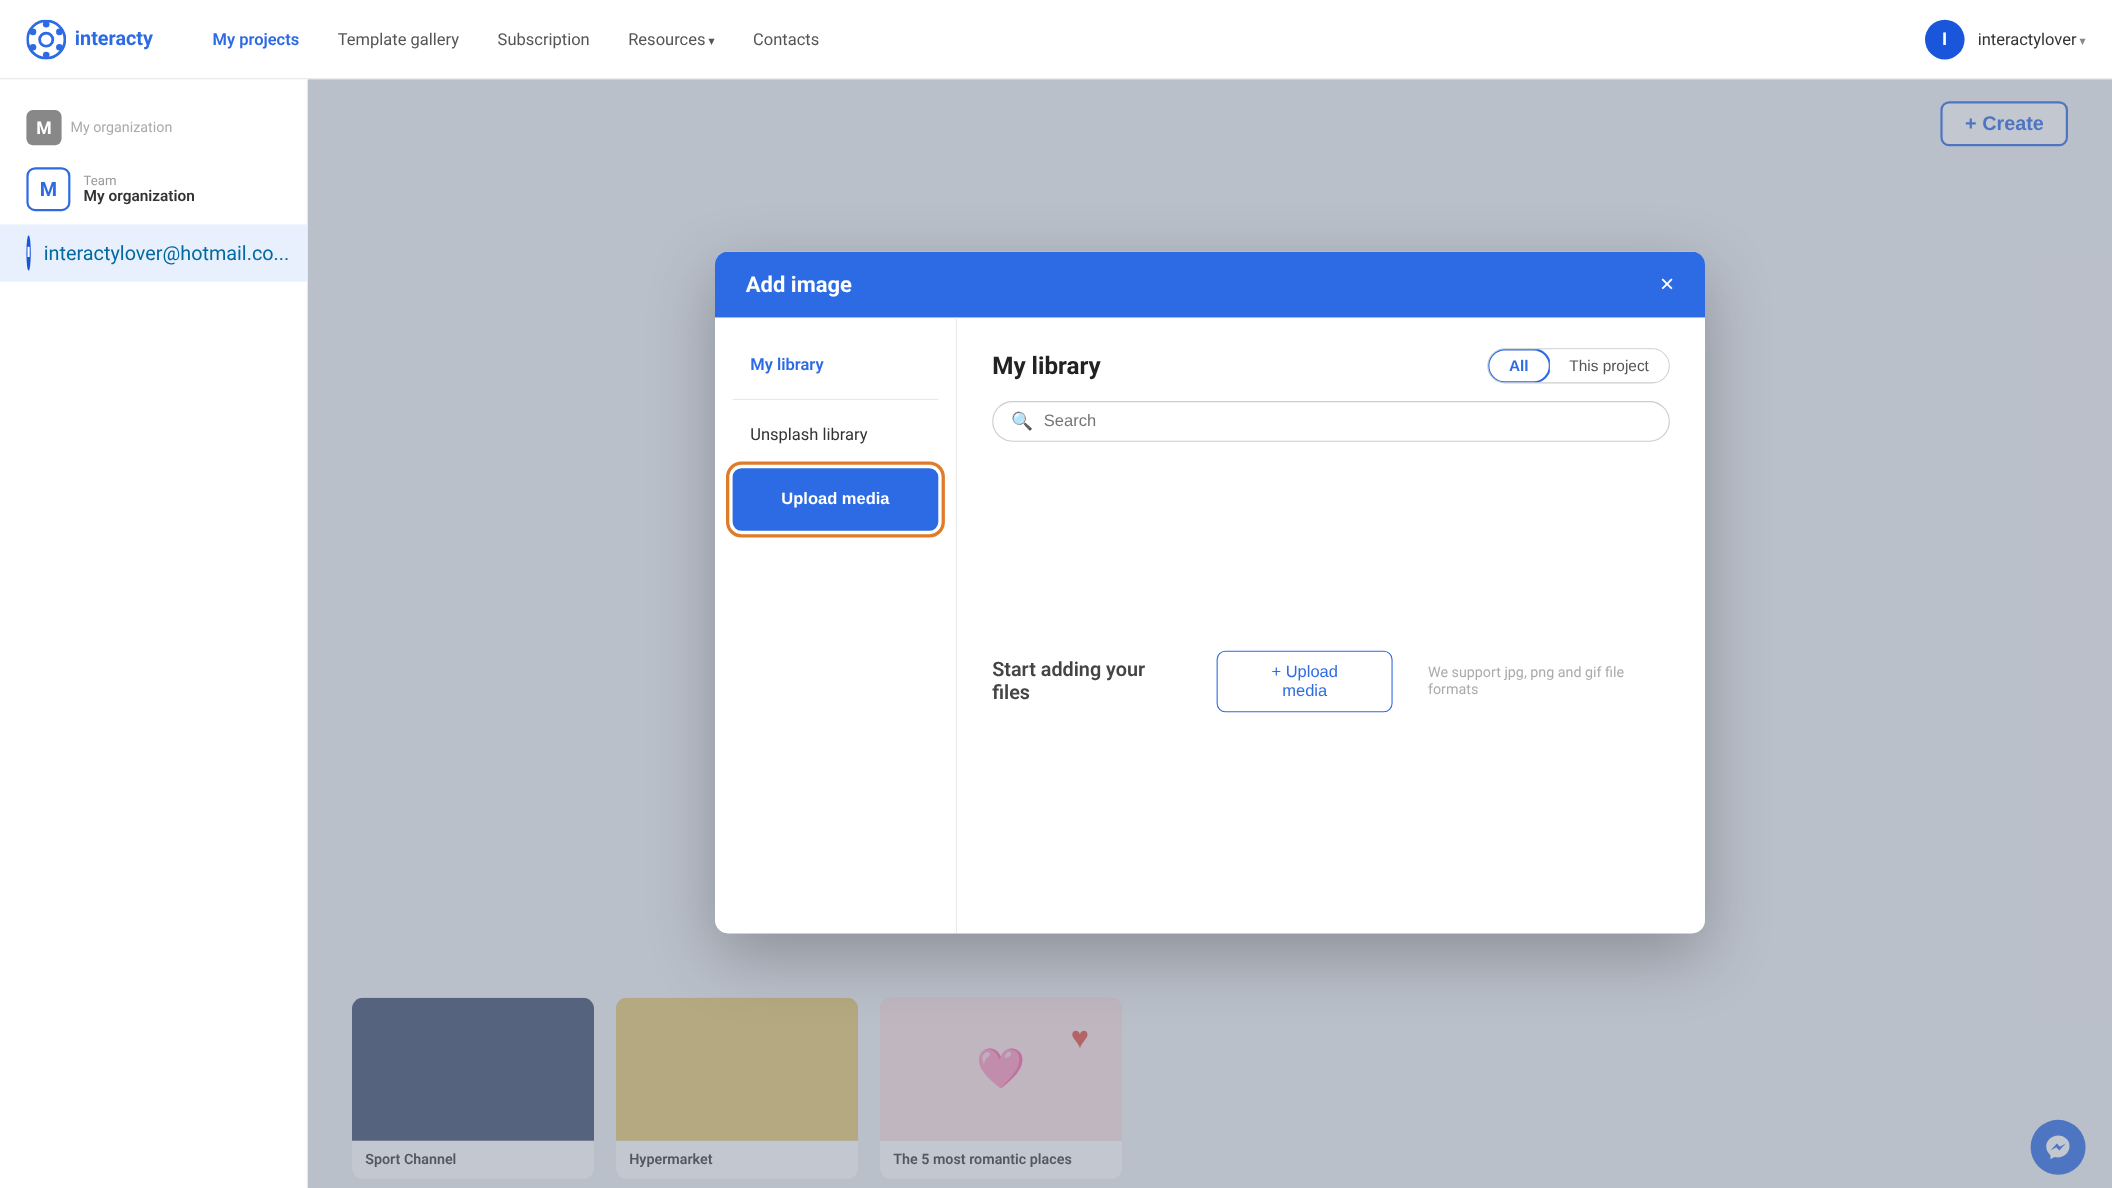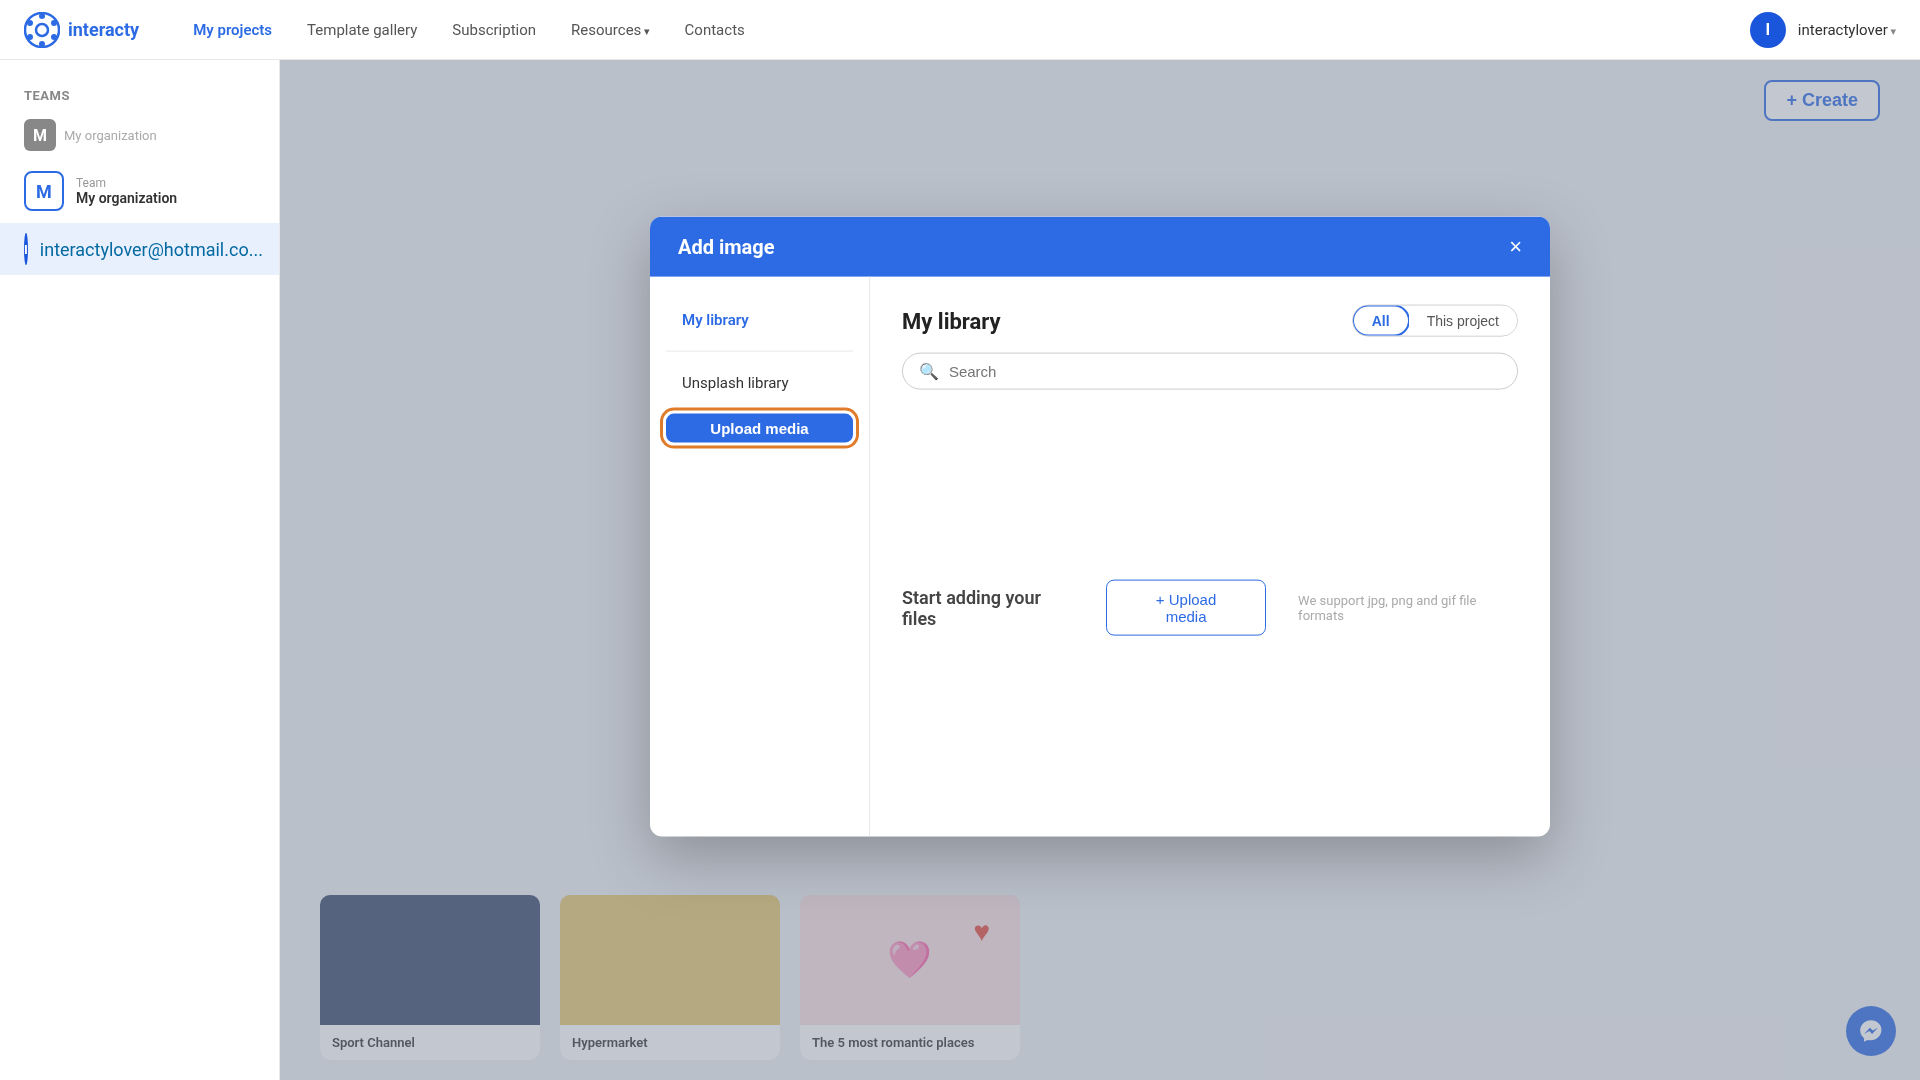--- a/index.html
+++ b/index.html
@@ -1,21 +1,21 @@
 <!DOCTYPE html>
 <html><head>
   <meta charset="utf-8">
   <style>
     * { box-sizing: border-box; margin: 0; padding: 0; }
     body { font-family: -apple-system, BlinkMacSystemFont, 'Segoe UI', Roboto, sans-serif; background: #f0f2f5; width: 1920px; height: 1080px; overflow: hidden; position: relative; }
 
     
     .navbar {
       background: #fff;
-      height: 60px;
+      height: 72px;
       display: flex;
       align-items: center;
       padding: 0 24px;
       border-bottom: 1px solid #e8e8e8;
       position: relative;
       z-index: 1;
     }
     .navbar-logo {
       display: flex;
       align-items: center;
@@ -302,21 +302,21 @@
       height: 1px;
       background: #e8e8e8;
       margin: 8px 0;
     }
     .upload-media-btn {
       margin-top: 8px;
       background: #2d6be4;
       color: #fff;
       border: 2px solid #2d6be4;
       border-radius: 8px;
-      padding: 4px 18px;
+      padding: 18px 18px;
       font-size: 15px;
       font-weight: 600;
       cursor: pointer;
       text-align: center;
       outline: 3px solid #e07b2a;
       outline-offset: 3px;
     }
 
     
     .modal-main {
@@ -466,21 +466,20 @@
   </div>
   <div class="navbar-right">
     <div class="user-avatar">I</div>
     <span class="user-name">interactylover</span>
   </div>
 </div>
 
 <div class="main-content">
 
   <div class="sidebar">
-    <div class="sidebar-section-title">Teams</div>
 
     <div class="org-breadcrumb">
       <div class="org-avatar-small">M</div>
       <span class="org-breadcrumb-text">My organization</span>
     </div>
 
     <div class="sidebar-team-item">
       <div class="team-avatar">M</div>
       <div class="team-info">
         <div class="team-label">Team</div>

